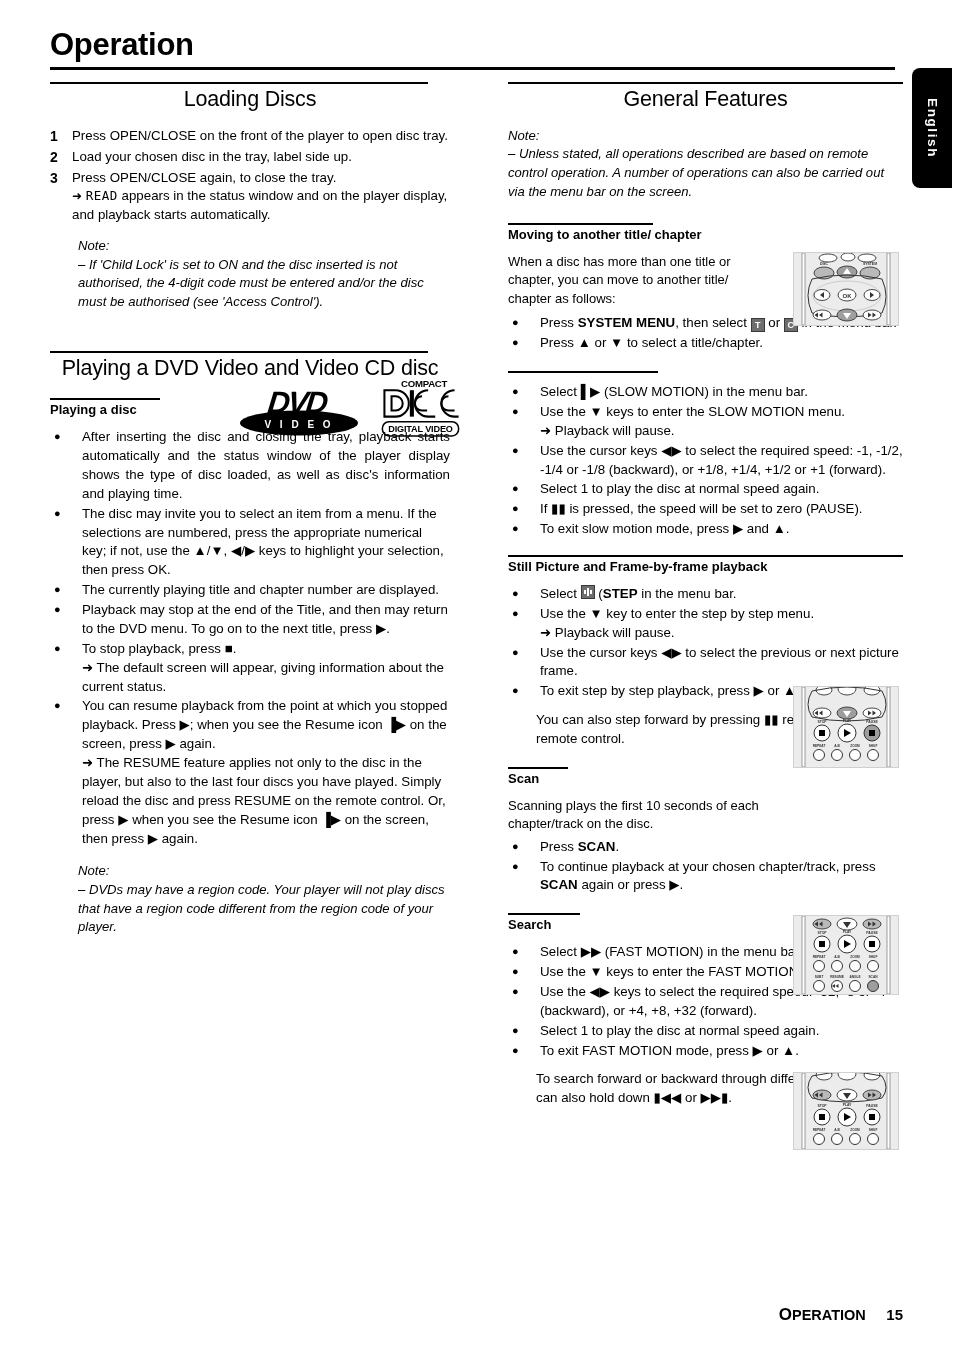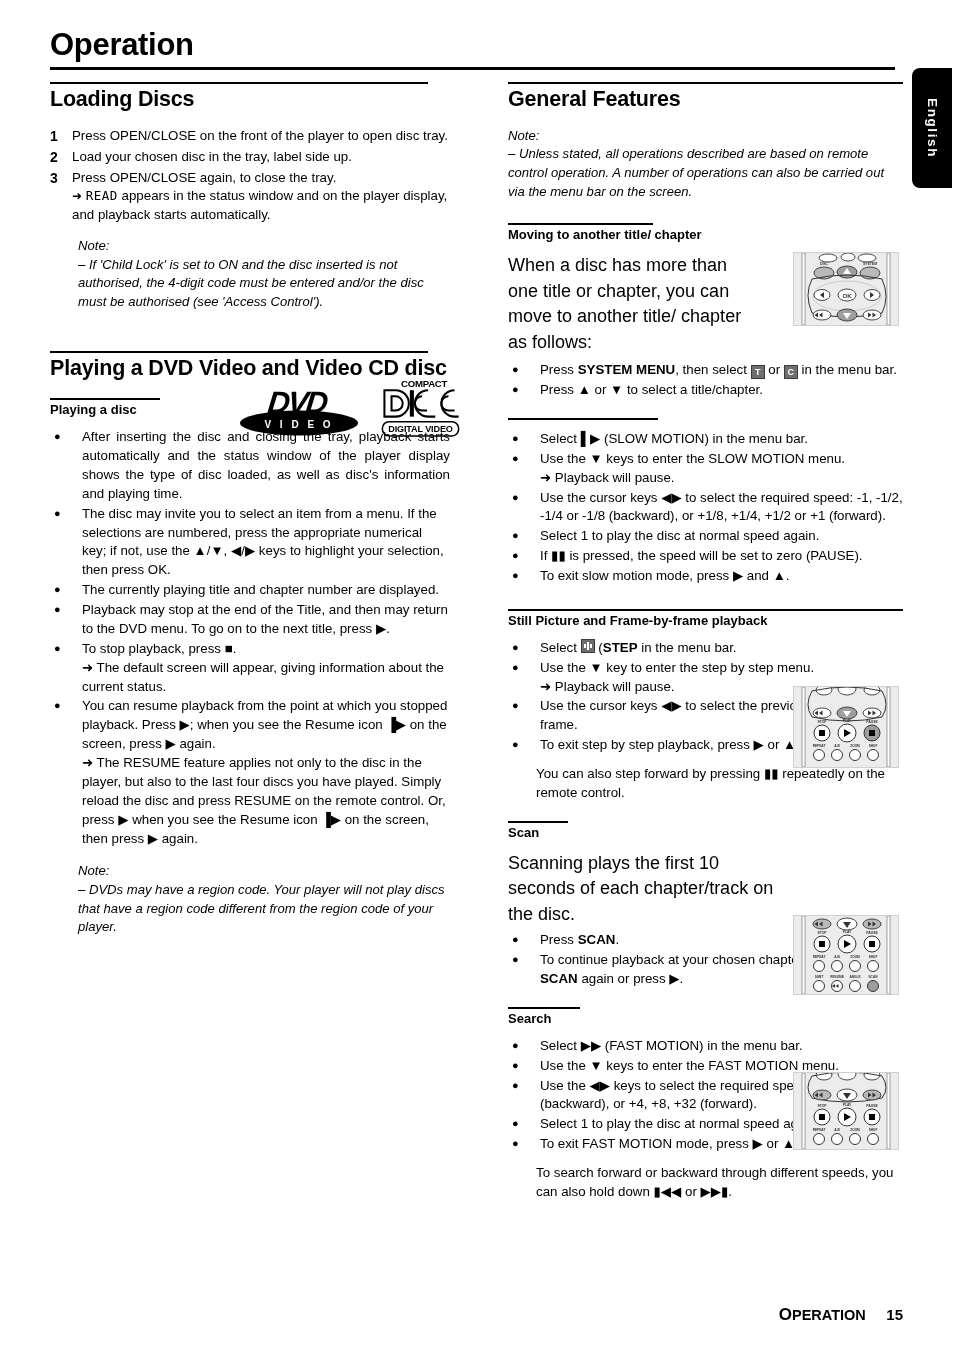--- a/index.html
+++ b/index.html
@@ -71,24 +71,25 @@
     width: 400px;
   }
   .col-left  { left: 50px; }
   .col-right { left: 508px; width: 395px; }
 
   
   .h2-wrap { margin-bottom: 14px; }
   .h2-rule { border-top: 2px solid #000; margin-bottom: 3px; }
   .h2 {
     font-size: 21.5px;
-    font-weight: bold;
+    font-weight: normal;
     line-height: 1.2;
     letter-spacing: -0.2px;
     margin: 0;
+    text-align: center;
   }
   .h2-rule-left  { width: 378px; }
   .h2-rule-right { width: 395px; }
 
   .h3-wrap { margin-top: 20px; margin-bottom: 10px; }
   .h3-rule { border-top: 2px solid #000; margin-bottom: 2px; }
   .h3 {
     font-size: 13px;
     font-weight: bold;
     line-height: 1.22;
@@ -96,21 +97,21 @@
   }
   .w-short  { width: 110px; }
   .w-med    { width: 150px; }
   .w-mid    { width: 60px;  }
   .w-srch   { width: 72px;  }
   .w-full   { width: 395px; }
   .w-title  { width: 145px; }
 
   
   .p {
-    font-size: 18px;
+    font-size: 13px;
     line-height: 1.42;
     margin: 0 0 2px 0;
   }
   .just { text-align: justify; }
 
   .note {
     font-style: italic;
     font-size: 13.1px;
     line-height: 1.42;
     margin: 12px 0 6px 0;
@@ -409,21 +410,21 @@
       <div class="brow">
         <div class="bul">●</div>
         <div class="txt">If ▮▮ is pressed, the speed will be set to zero (PAUSE).</div>
       </div>
       <div class="brow">
         <div class="bul">●</div>
         <div class="txt">To exit slow motion mode, press ▶ and ▲.</div>
       </div>
     </div>
 
-    <div class="h3-wrap" style="margin-top:23px;">
+    <div class="h3-wrap" style="margin-top:16px;">
       <div class="h3-rule w-full"></div>
       <h3 class="h3">Still Picture and Frame-by-frame playback</h3>
     </div>
 
     <div class="bullets" style="margin-top:8px;">
       <div class="brow">
         <div class="bul">●</div>
         <div class="txt" style="width:255px;"><span>Select </span><span class="mb-g"><i style="left:2px;top:4px;width:2px;height:4px;"></i><i style="left:5px;top:2px;width:2px;height:8px;"></i><i style="left:8px;top:4px;width:2px;height:4px;"></i></span> (<b>STEP</b><span> in the menu bar.</span></div>
       </div>
       <div class="brow">

